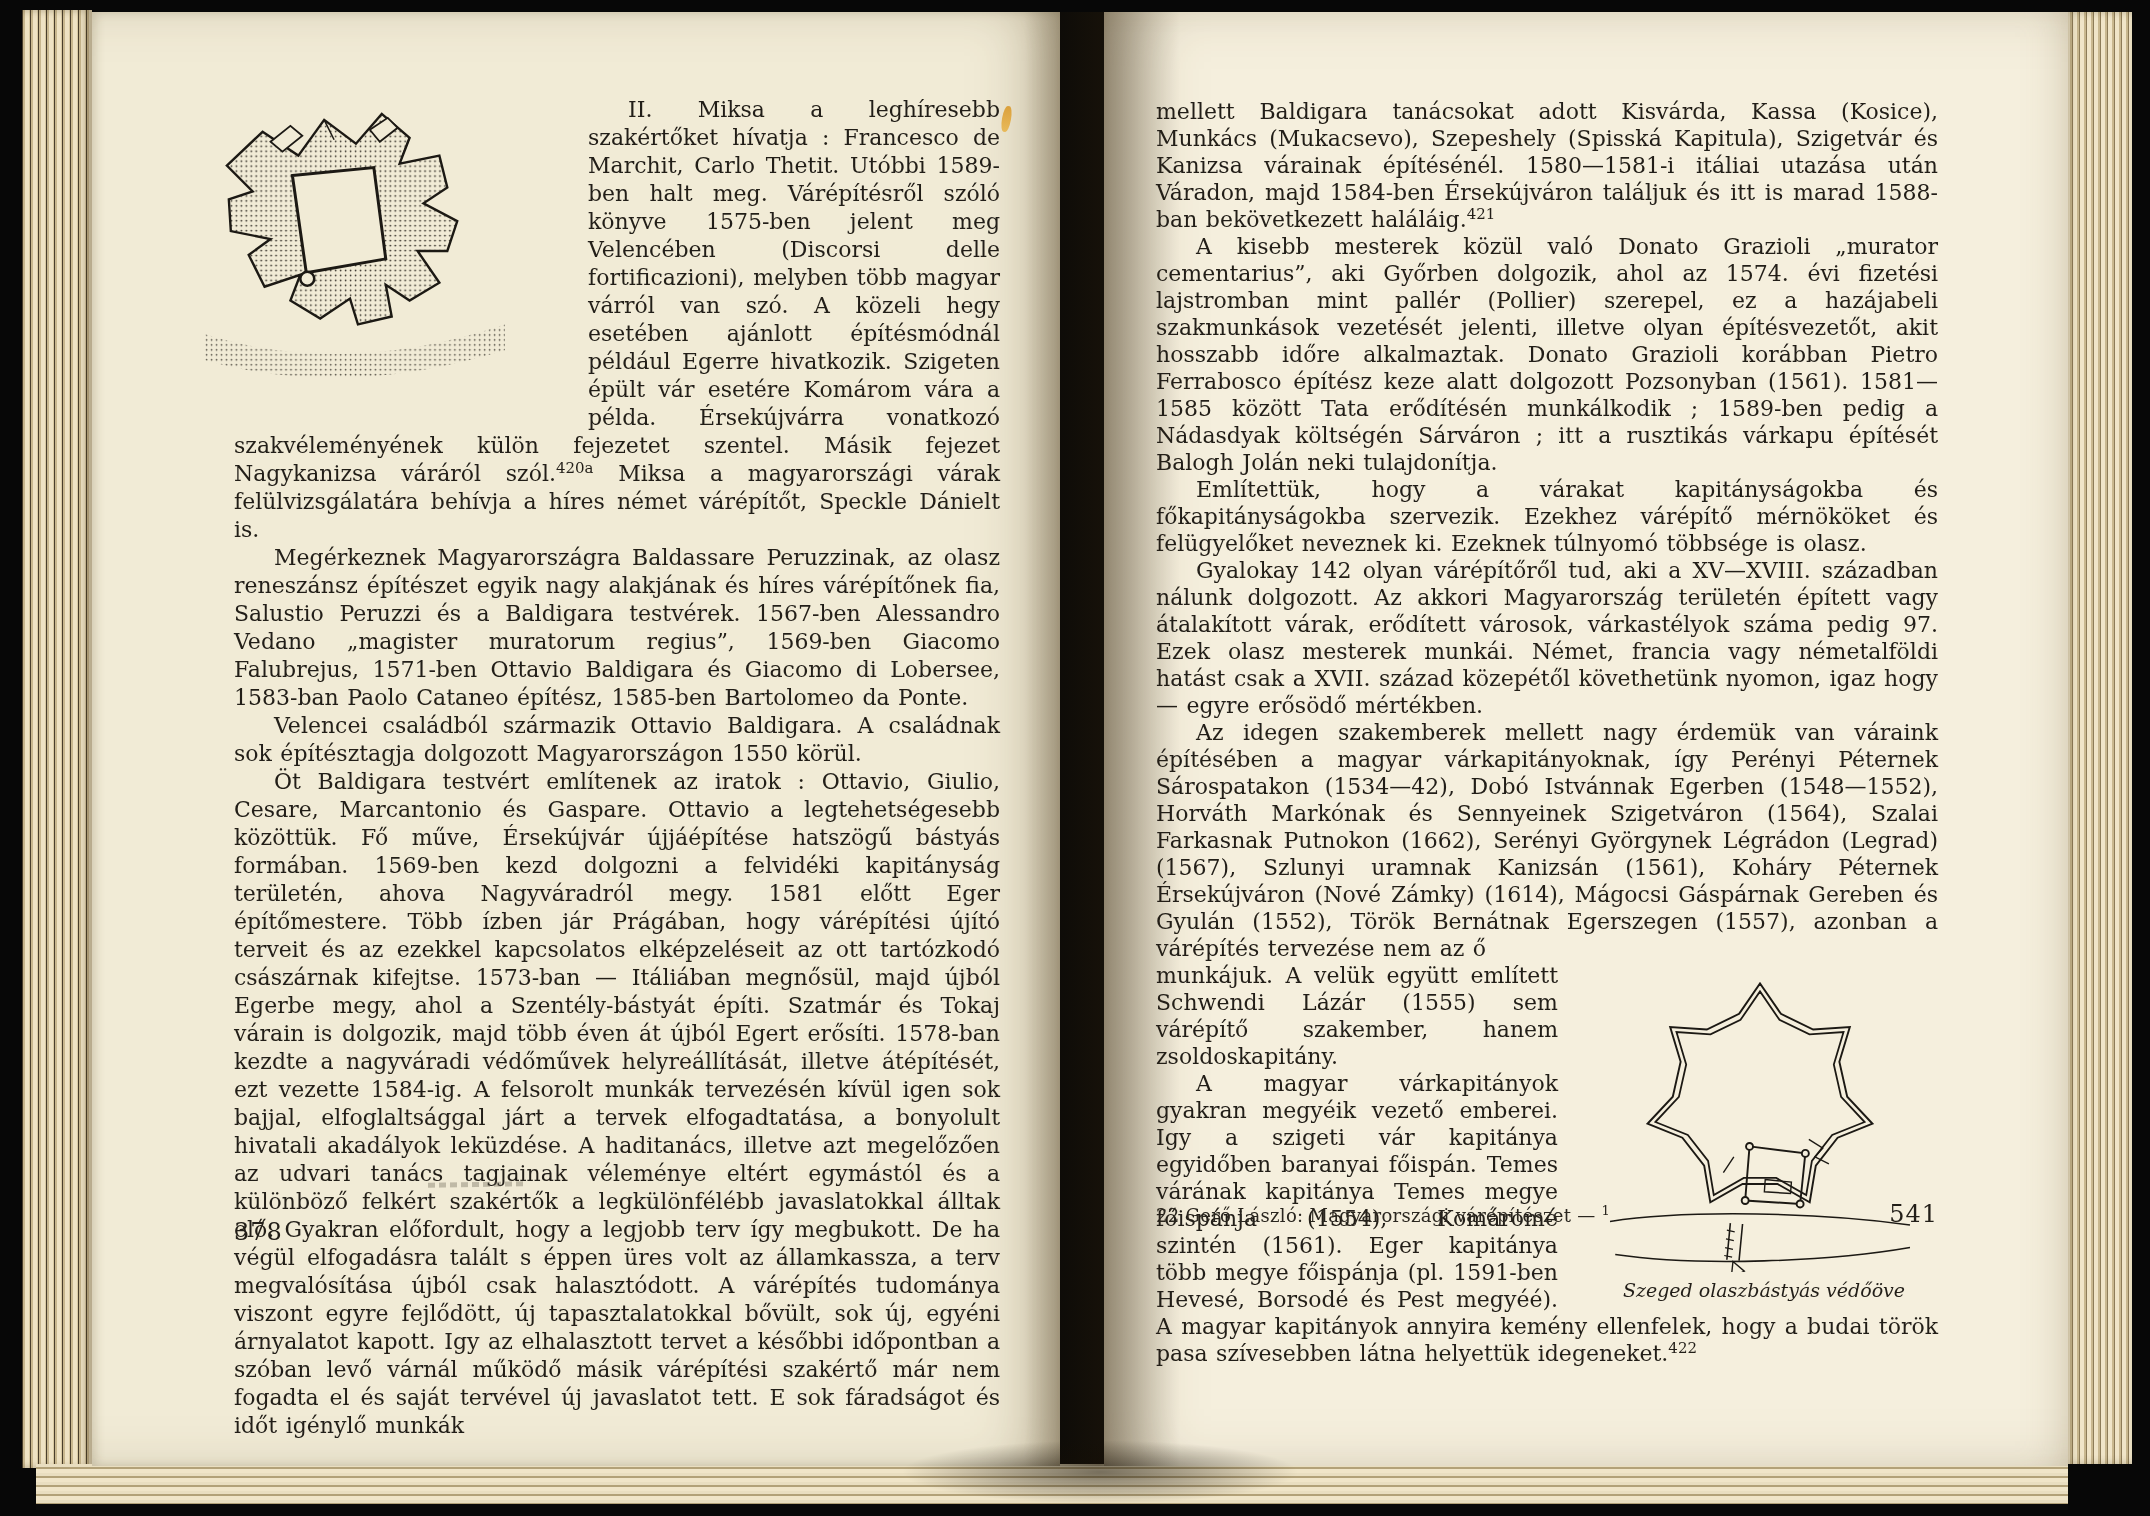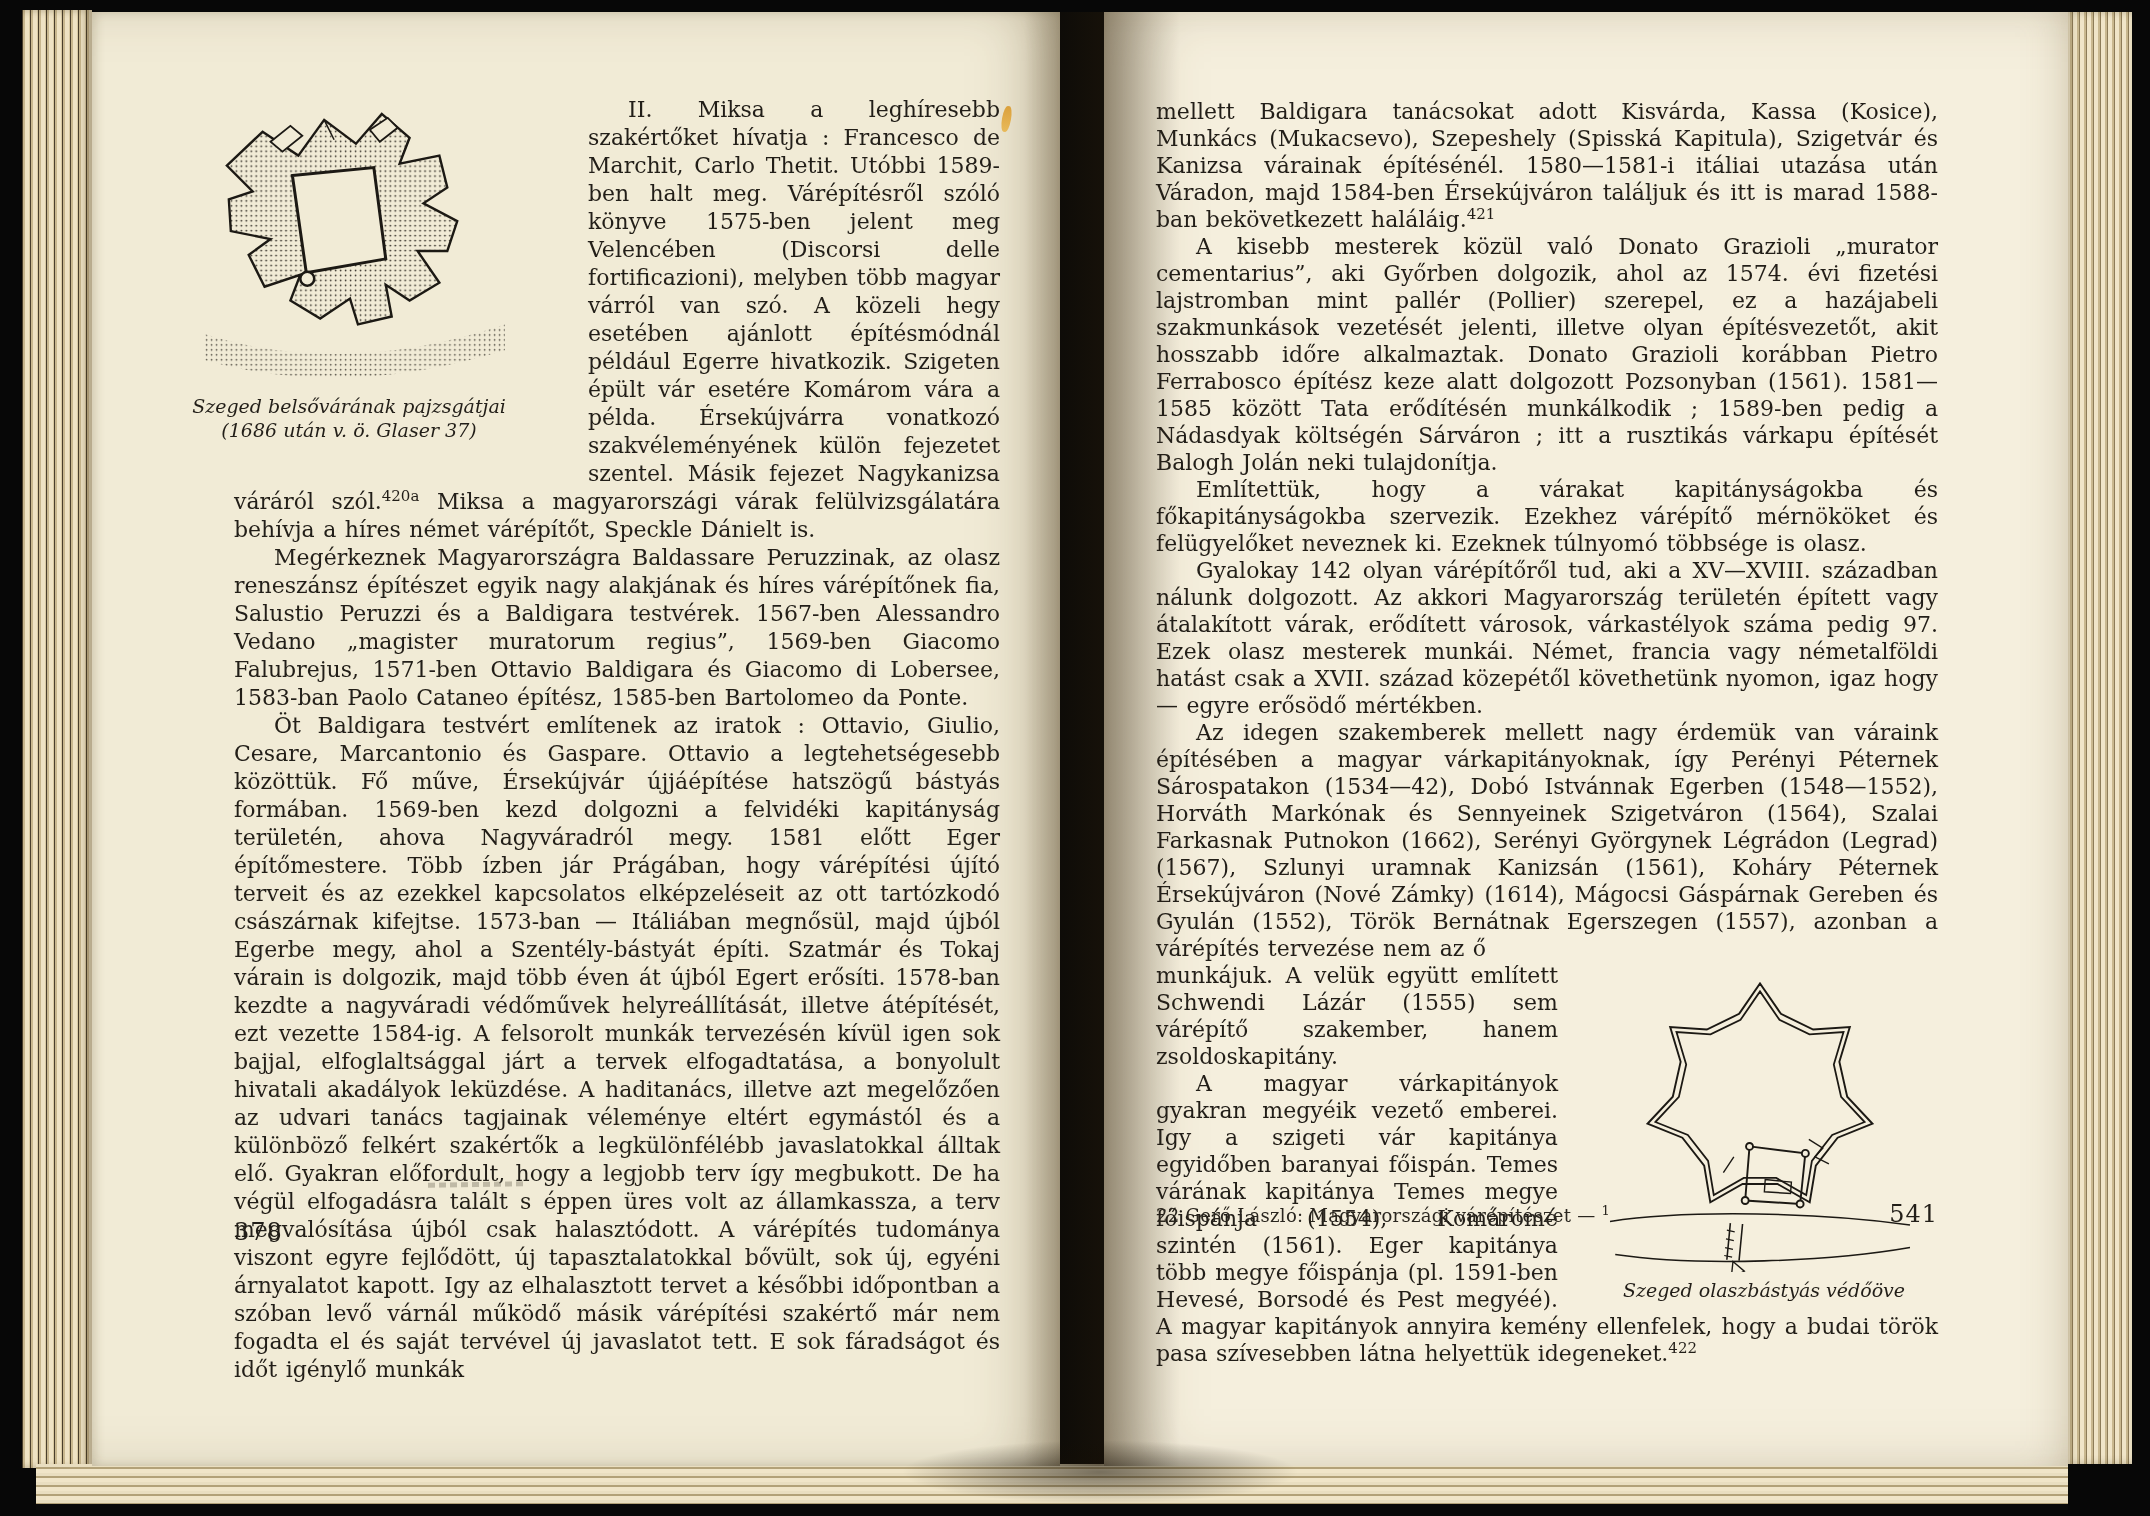--- a/index.html
+++ b/index.html
@@ -76,29 +76,26 @@
             </pattern>
           </defs>
           <path d="M30,236 Q170,280 332,226 L332,252 Q170,302 30,262 Z" fill="url(#dots)" stroke="none" opacity="0.8"></path>
           <path d="M52,66 L88,32 L124,56 L150,20 L182,44 L208,14 L236,38 L226,64 L266,56 L274,88 L250,104 L284,122 L274,152 L244,152 L266,184 L236,202 L212,186 L218,218 L184,226 L176,200 L146,220 L116,202 L126,176 L90,188 L74,156 L96,140 L56,132 L54,100 L78,92 Z" fill="url(#dots)" stroke="#1c1914" stroke-width="2.4" stroke-linejoin="miter"></path>
           <polygon points="118,76 200,68 212,160 132,174" fill="#f1ebd6" stroke="#1c1914" stroke-width="3"></polygon>
           <polygon points="96,42 116,26 128,36 108,52" fill="#f1ebd6" stroke="#1c1914" stroke-width="1.8"></polygon>
           <polygon points="196,30 214,18 224,28 206,42" fill="#f1ebd6" stroke="#1c1914" stroke-width="1.8"></polygon>
           <circle cx="133" cy="180" r="7" fill="#f1ebd6" stroke="#1c1914" stroke-width="2.5"></circle>
           <path d="M150,20 L160,40 M236,38 L228,58" stroke="#1c1914" stroke-width="1.5" fill="none"></path>
         </svg>
-        <figcaption>
-          <span class="capline">Szeged belsővárának pajzsgátjai</span>
-          <span class="capline">(1686 után v. ö. Glaser 37)</span>
-        </figcaption>
       </figure>
 
       <p class="para indent"><span>II. Miksa a leghíresebb szakértőket hívatja : Francesco de Marchit, Carlo Thetit. Utóbbi 1589-ben halt meg. Várépítésről szóló könyve 1575-ben jelent meg Velencében (Discorsi delle fortificazioni), melyben több magyar várról van szó. A közeli hegy esetében ajánlott építésmódnál például Egerre hivatkozik. Szigeten épült vár esetére Komárom vára a példa. Érsekújvárra vonatkozó szakvéleményének külön fejezetet szentel. Másik fejezet Nagykanizsa váráról szól.</span><sup class="fn">420a</sup><span> Miksa a magyarországi várak felülvizsgálatára behívja a híres német várépítőt, Speckle Dánielt is.</span></p>
 
       <p class="para indent clear">Megérkeznek Magyarországra Baldassare Peruzzinak, az olasz reneszánsz építészet egyik nagy alakjának és híres várépítőnek fia, Salustio Peruzzi és a Baldigara testvérek. 1567-ben Alessandro Vedano „magister muratorum regius”, 1569-ben Giacomo Falubrejus, 1571-ben Ottavio Baldigara és Giacomo di Lobersee, 1583-ban Paolo Cataneo építész, 1585-ben Bartolomeo da Ponte.</p>
+      <p class="para indent">Velencei családból származik Ottavio Baldigara. A családnak sok építésztagja dolgozott Magyarországon 1550 körül.</p>
       <p class="para indent">Öt Baldigara testvért említenek az iratok : Ottavio, Giulio, Cesare, Marcantonio és Gaspare. Ottavio a legtehetségesebb közöttük. Fő műve, Érsekújvár újjáépítése hatszögű bástyás formában. 1569-ben kezd dolgozni a felvidéki kapitányság területén, ahova Nagyváradról megy. 1581 előtt Eger építőmestere. Több ízben jár Prágában, hogy várépítési újító terveit és az ezekkel kapcsolatos elképzeléseit az ott tartózkodó császárnak kifejtse. 1573-ban — Itáliában megnősül, majd újból Egerbe megy, ahol a Szentély-bástyát építi. Szatmár és Tokaj várain is dolgozik, majd több éven át újból Egert erősíti. 1578-ban kezdte a nagyváradi védőművek helyreállítását, illetve átépítését, ezt vezette 1584-ig. A felsorolt munkák tervezésén kívül igen sok bajjal, elfoglaltsággal járt a tervek elfogadtatása, a bonyolult hivatali akadályok leküzdése. A haditanács, illetve azt megelőzően az udvari tanács tagjainak véleménye eltért egymástól és a különböző felkért szakértők a legkülönfélébb javaslatokkal álltak elő. Gyakran előfordult, hogy a legjobb terv így megbukott. De ha végül elfogadásra talált s éppen üres volt az államkassza, a terv megvalósítása újból csak halasztódott. A várépítés tudománya viszont egyre fejlődött, új tapasztalatokkal bővült, sok új, egyéni árnyalatot kapott. Igy az elhalasztott tervet a későbbi időpontban a szóban levő várnál működő másik várépítési szakértő már nem fogadta el és saját tervével új javaslatot tett. E sok fáradságot és időt igénylő munkák</p>
     </div>
     <div class="pageno-left">378</div>
   </div>
 
   <div class="page page-right">
     <div class="content-right">
 
       <p class="para"><span>mellett Baldigara tanácsokat adott Kisvárda, Kassa (Kosice), Munkács (Mukacsevo), Szepeshely (Spisská Kapitula), Szigetvár és Kanizsa várainak építésénél. 1580—1581-i itáliai utazása után Váradon, majd 1584-ben Érsekújváron találjuk és itt is marad 1588-ban bekövetkezett haláláig.</span><sup class="fn">421</sup></p>
 

